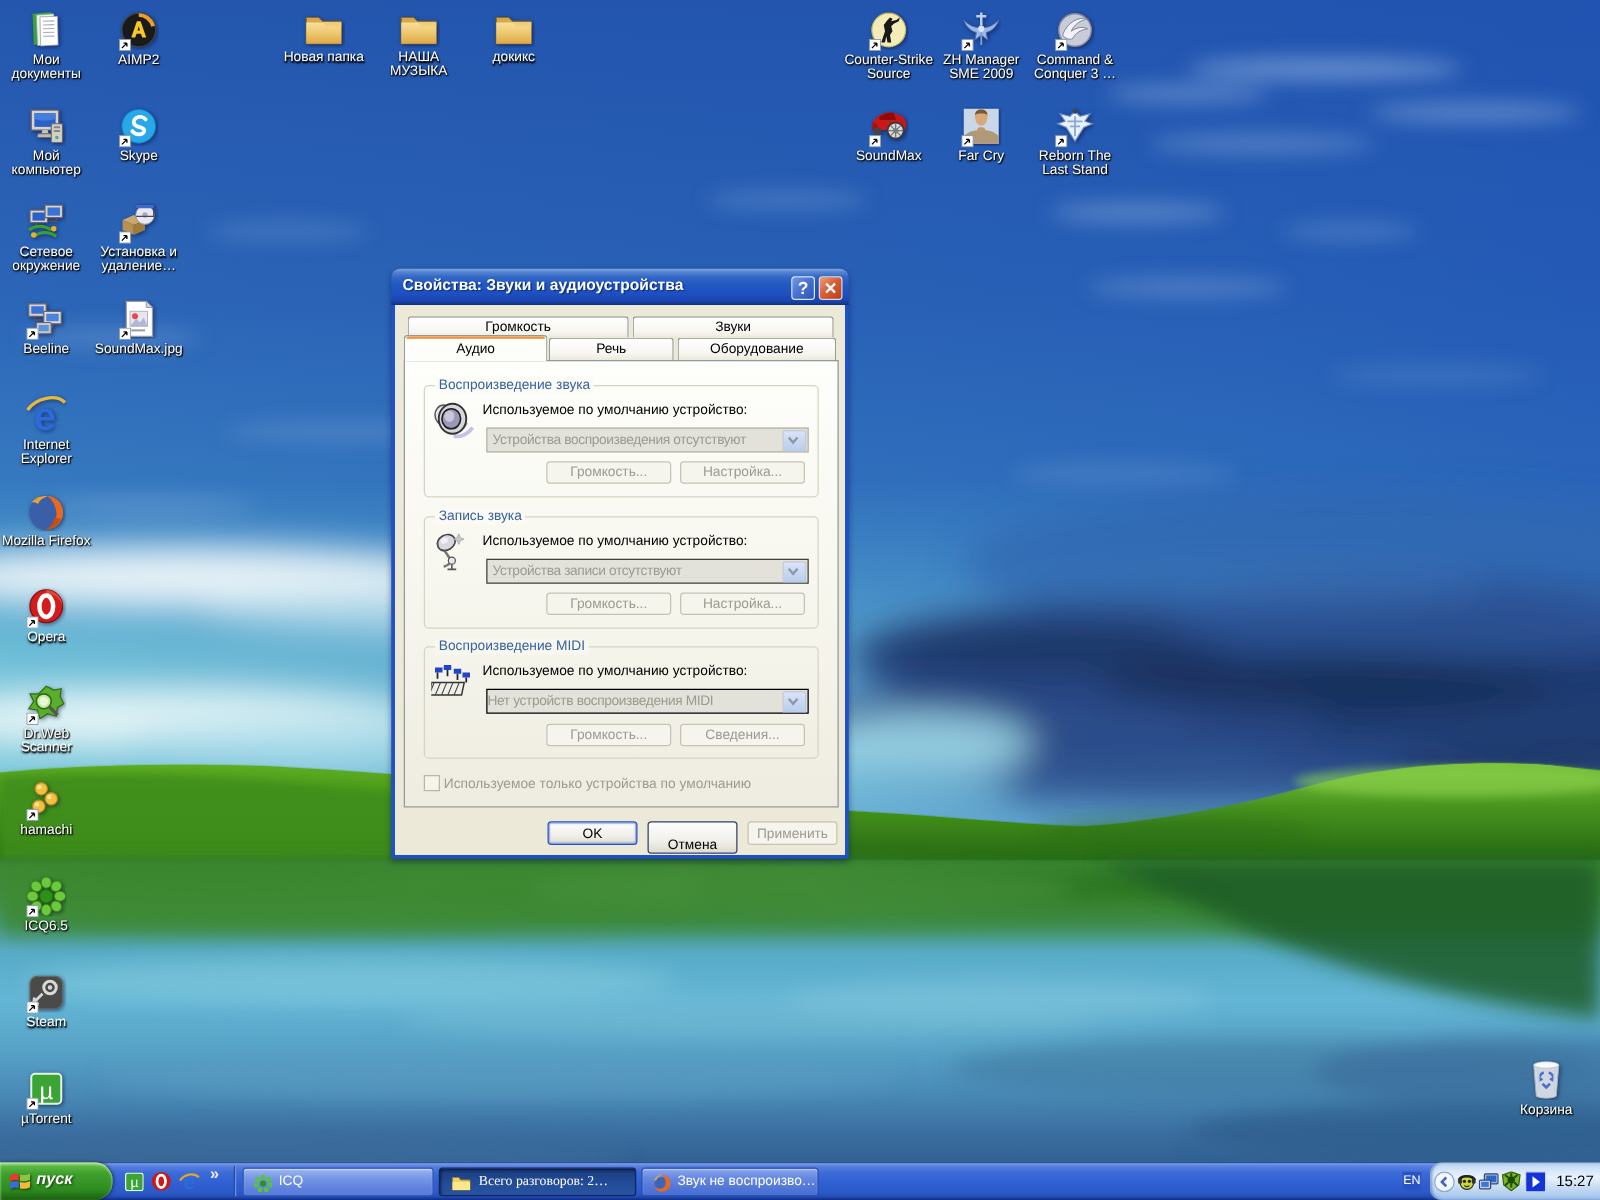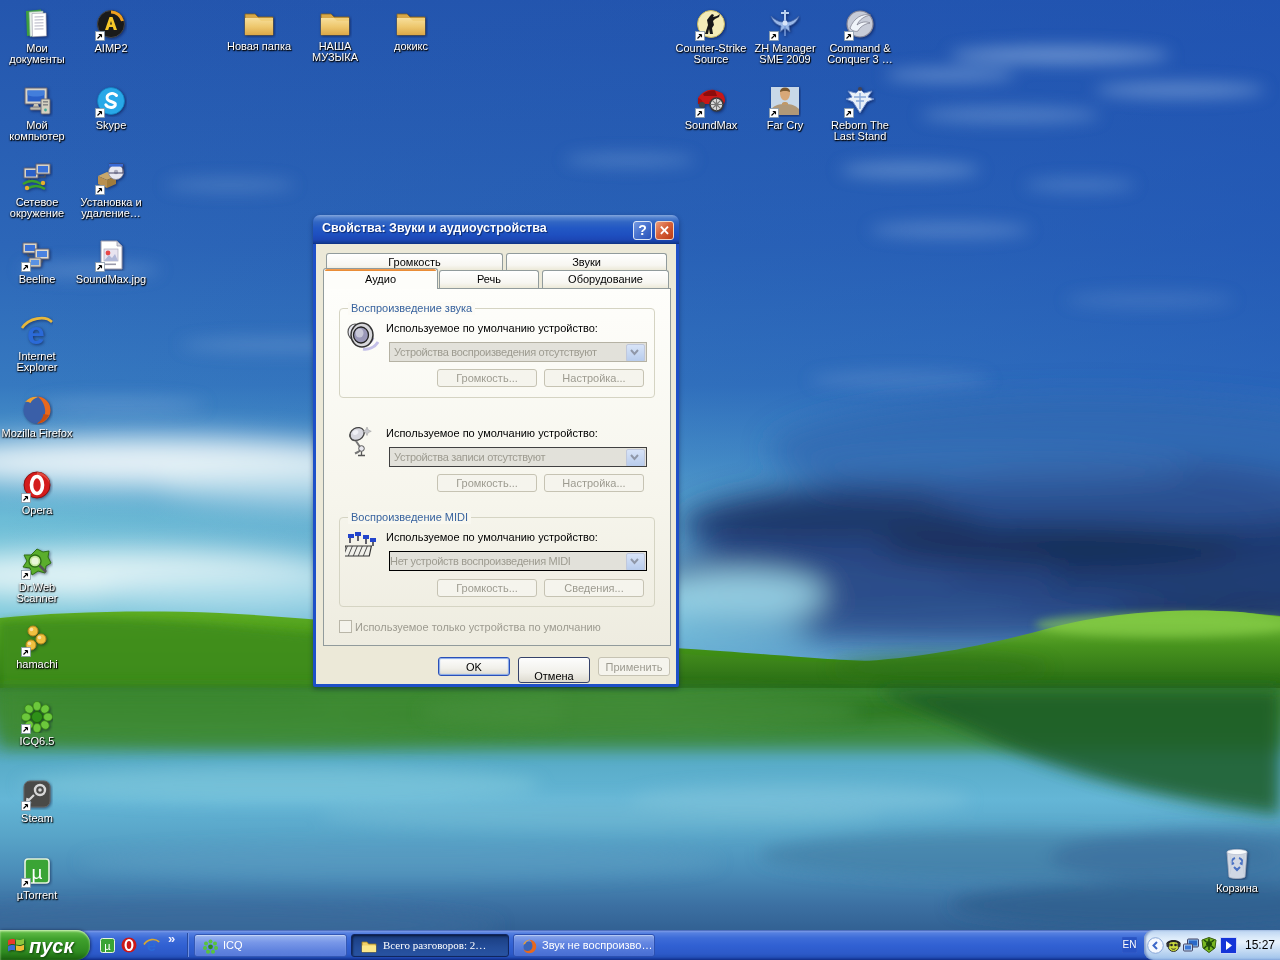--- a/index.html
+++ b/index.html
@@ -547,20 +547,23 @@
   <div style="position:absolute;left:229px;top:55px;width:127px;height:18px;box-sizing:border-box;border:1px solid #919b9c;border-bottom:none;border-radius:3px 3px 0 0;background:linear-gradient(180deg,#fff 0,#f7f6f1 70%,#ece9d8 100%);text-align:center;line-height:17px;">Оборудование</div>
 
   <div style="position:absolute;left:10px;top:73px;width:348px;height:358px;box-sizing:border-box;border:1px solid #919b9c;background:linear-gradient(180deg,#fefefb 0,#f6f5ec 60%,#eeece0 100%);"></div>
 
   <div style="position:absolute;left:10px;top:53px;width:115px;height:21px;box-sizing:border-box;border:1px solid #919b9c;border-bottom:none;border-radius:3px 3px 0 0;background:#fdfdfa;text-align:center;line-height:20px;">
     <div style="position:absolute;left:1px;top:0px;right:1px;height:2px;border-radius:2px 2px 0 0;background:linear-gradient(180deg,#f6a055,#e5862d);"></div>Аудио</div>
 
   <div class="gb" style="position:absolute;left:26px;top:93px;width:316px;height:90px;box-sizing:border-box;border:1px solid #d5d4c3;border-radius:4px;">
     <span style="position:absolute;left:8px;top:-7px;background:#fcfbf6;padding:0 3px;color:#38639e;line-height:13px;">Воспроизведение звука</span>
   </div>
+  <div class="gb" style="position:absolute;left:26px;top:198px;width:316px;height:90px;box-sizing:border-box;border:1px solid #d5d4c3;border-radius:4px;">
+    <span style="position:absolute;left:8px;top:-7px;background:#fbfaf4;padding:0 3px;color:#38639e;line-height:13px;">Запись звука</span>
+  </div>
   <div class="gb" style="position:absolute;left:26px;top:302px;width:316px;height:90px;box-sizing:border-box;border:1px solid #d5d4c3;border-radius:4px;">
     <span style="position:absolute;left:8px;top:-7px;background:#f8f7ef;padding:0 3px;color:#38639e;line-height:13px;">Воспроизведение MIDI</span>
   </div>
 
   <svg style="position:absolute;left:32px;top:105px;" width="34" height="34" viewBox="0 0 34 34">
     <path d="M14,24 A11,11 0 0 0 28,18" stroke="#b8b4e0" stroke-width="3" fill="none"></path>
     <path d="M18,29 A15,15 0 0 0 33,22" stroke="#c4c0e8" stroke-width="3" fill="none"></path>
     <ellipse cx="10" cy="12" rx="7" ry="8" fill="#e8e8f0" stroke="#555" stroke-width="1.2"></ellipse>
     <ellipse cx="17" cy="15" rx="11" ry="12" fill="#d8d8dc" stroke="#333" stroke-width="1.5"></ellipse>
     <ellipse cx="16" cy="15" rx="7.5" ry="8" fill="#9a98b8" stroke="#222" stroke-width="1.3"></ellipse>
@@ -621,21 +624,21 @@
 
 <div id="taskbar" style="position:absolute;left:0;top:930px;width:1280px;height:30px;background:linear-gradient(180deg,#26489a 0,#7b9ae6 1px,#5580e0 3px,#3d6cd8 8px,#3060d2 16px,#2c59c8 24px,#2450b8 27px,#16389b 29px,#102e84 30px);font-size:11px;color:#fff;">
 
   <div style="position:absolute;left:0;top:0;width:90px;height:30px;border-radius:0 14px 14px 0;background:linear-gradient(180deg,#8fd176 0,#5cb843 3px,#3fa02c 9px,#369526 16px,#2e8a20 22px,#1e6b12 28px,#165a0c 30px);box-shadow:inset 0 1px 2px #c8f0b0, 1px 0 3px rgba(0,0,20,0.5);">
     <svg width="20" height="20" viewBox="0 0 20 20" style="position:absolute;left:6px;top:5px;filter:drop-shadow(1px 1px 1px rgba(0,0,0,0.5));">
       <path d="M2,5.5 C4,4 6,3.6 9,4.4 L9,9.4 C6,8.6 4,9 2,10.5 Z" fill="#e8392c"></path>
       <path d="M10,4.6 C13,5.3 15,5.2 18,3.8 L18,8.8 C15,10.2 13,10.3 10,9.6 Z" fill="#8cc63e"></path>
       <path d="M2,11.5 C4,10 6,9.6 9,10.4 L9,15.4 C6,14.6 4,15 2,16.5 Z" fill="#3b6cd6"></path>
       <path d="M10,10.6 C13,11.3 15,11.2 18,9.8 L18,14.8 C15,16.2 13,16.3 10,15.6 Z" fill="#f2bb36"></path>
     </svg>
-    <span style="position:absolute;left:29px;top:5px;font-style:italic;font-weight:bold;font-size:20px;text-shadow:1px 1px 2px #12430a;">пуск</span>
+    <span style="position:absolute;left:29px;top:5px;font-style:italic;font-weight:bold;font-size:13px;text-shadow:1px 1px 2px #12430a;">пуск</span>
   </div>
 
   <svg width="15" height="15" viewBox="0 0 15 15" style="position:absolute;left:100px;top:8px;">
         <rect x="0.5" y="0.5" width="14" height="14" rx="2" fill="#3aa435" stroke="#e8f5e0"></rect>
         <text x="7.5" y="11.5" font-size="11" font-family="Liberation Sans" fill="#fff" text-anchor="middle">µ</text>
       </svg>
   <svg width="16" height="16" viewBox="0 0 16 16" style="position:absolute;left:121px;top:7px;">
         <circle cx="8" cy="8" r="7.5" fill="#cc1818"></circle>
         <ellipse cx="8" cy="8" rx="3.4" ry="5" fill="none" stroke="#fff" stroke-width="2.2"></ellipse>
       </svg>

